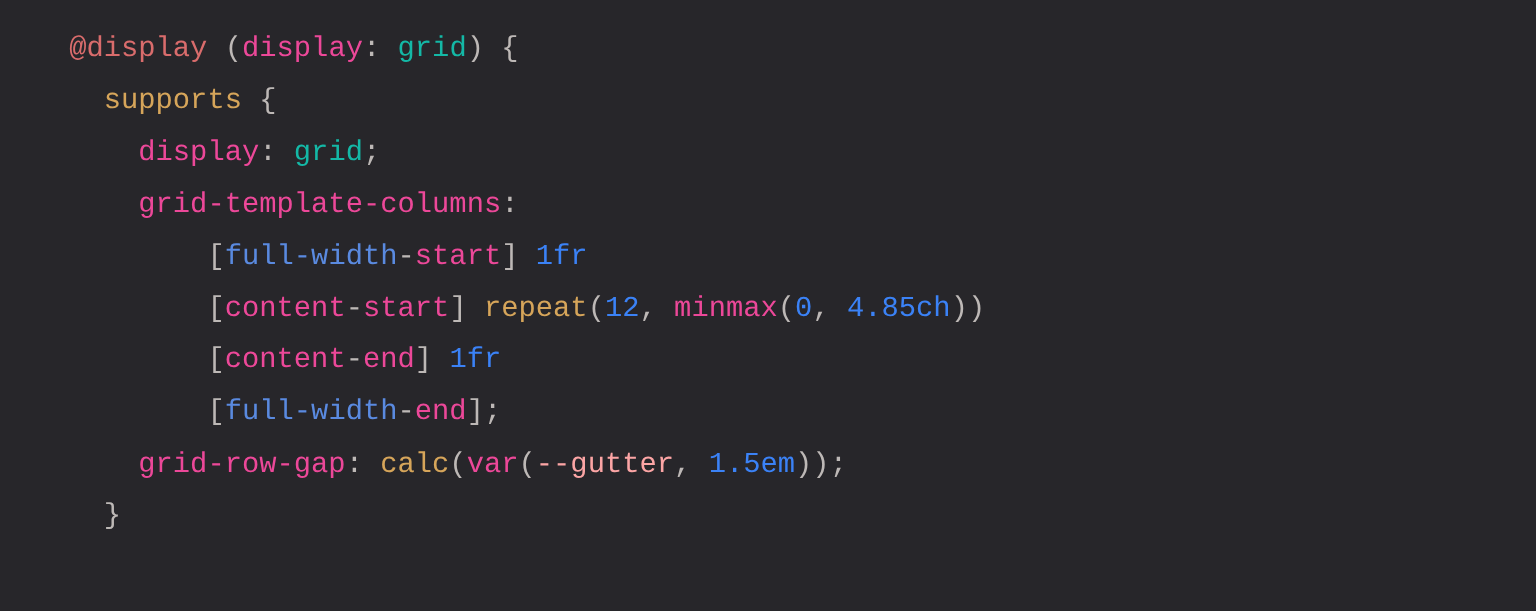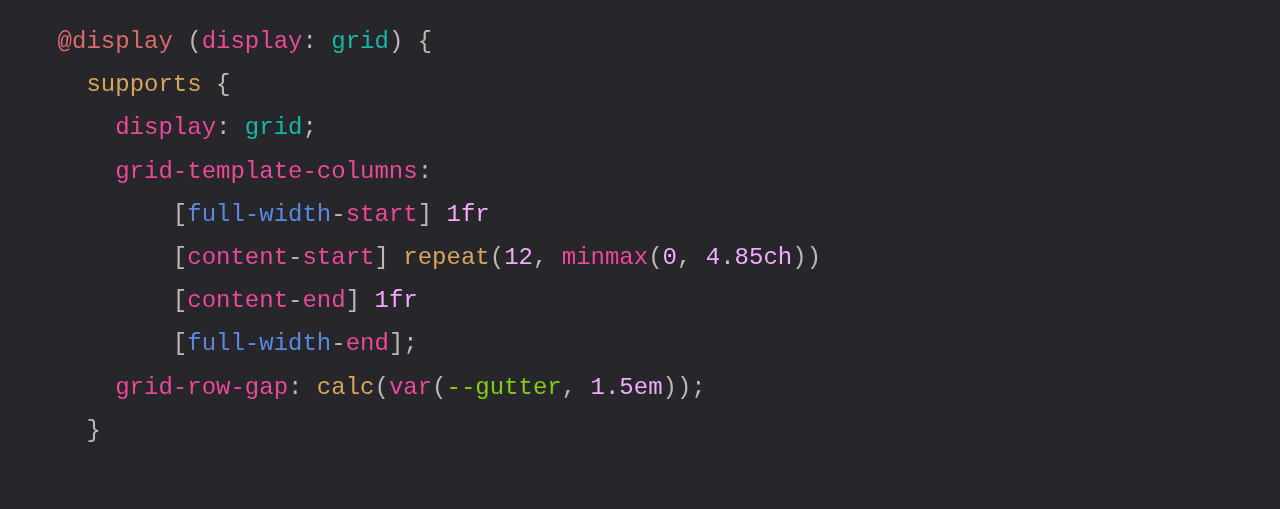--- a/index.html
+++ b/index.html
@@ -20,23 +20,23 @@
     white-space: pre;
   }
   .tok-atrule   { color: #d96c6c; }
   .tok-selector { color: #d6a55a; }
   .tok-prop     { color: #ec4899; }
   .tok-value    { color: #14b8a6; }
   .tok-bracket  { color: #bdb8b6; }
   .tok-name-blue  { color: #5a8ae0; text-align: right; }
   .tok-name-green { color: #ec4899; }
   .tok-func     { color: #d6a55a; text-align: center; }
-  .tok-num      { color: #f0abfc; }
+  .tok-num      { color: #3b82f6; }
   .tok-punct    { color: #bdb8b6; }
-  .tok-var      { color: #84cc16; }
+  .tok-var      { color: #fca5a5; }
 </style>
 </head>
 <body>
 
 <pre class="code">    <span class="tok-atrule">@display</span> <span class="tok-punct">(</span><span class="tok-prop">display</span><span class="tok-punct">:</span> <span class="tok-value">grid</span><span class="tok-punct">)</span> <span class="tok-punct">{</span>
       <span class="tok-selector">supports</span> <span class="tok-punct">{</span>
         <span class="tok-prop">display</span><span class="tok-punct">:</span> <span class="tok-value">grid</span><span class="tok-punct">;</span>
         <span class="tok-prop">grid-template-columns</span><span class="tok-punct">:</span>
             <span class="tok-bracket">[</span><span class="tok-name-blue">full-width</span><span class="tok-punct">-</span><span class="tok-prop">start</span><span class="tok-bracket">]</span> <span class="tok-num">1fr</span>
             <span class="tok-bracket">[</span><span class="tok-name-green">content</span><span class="tok-punct">-</span><span class="tok-prop">start</span><span class="tok-bracket">]</span> <span class="tok-func">repeat</span><span class="tok-punct">(</span><span class="tok-num">12</span><span class="tok-punct">,</span> <span class="tok-prop">minmax</span><span class="tok-punct">(</span><span class="tok-num">0</span><span class="tok-punct">,</span> <span class="tok-num">4.85ch</span><span class="tok-punct">)</span><span class="tok-punct">)</span>

